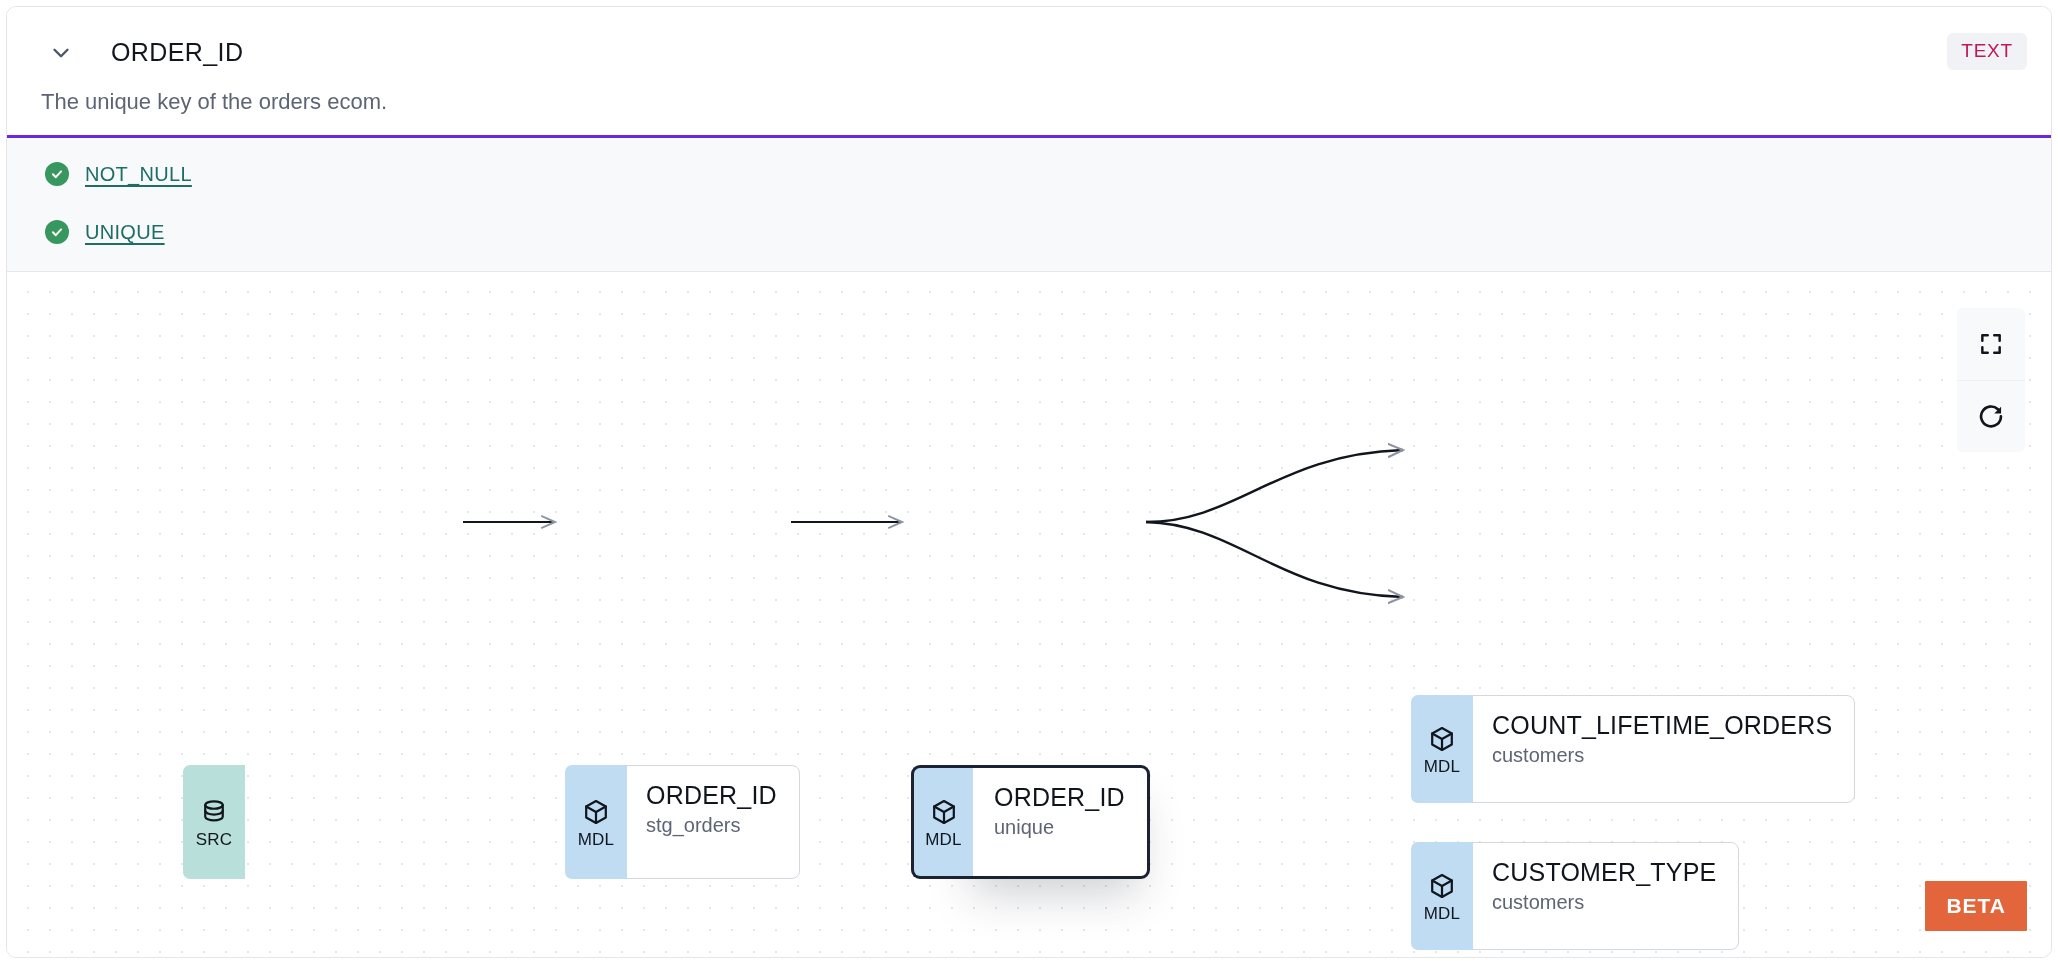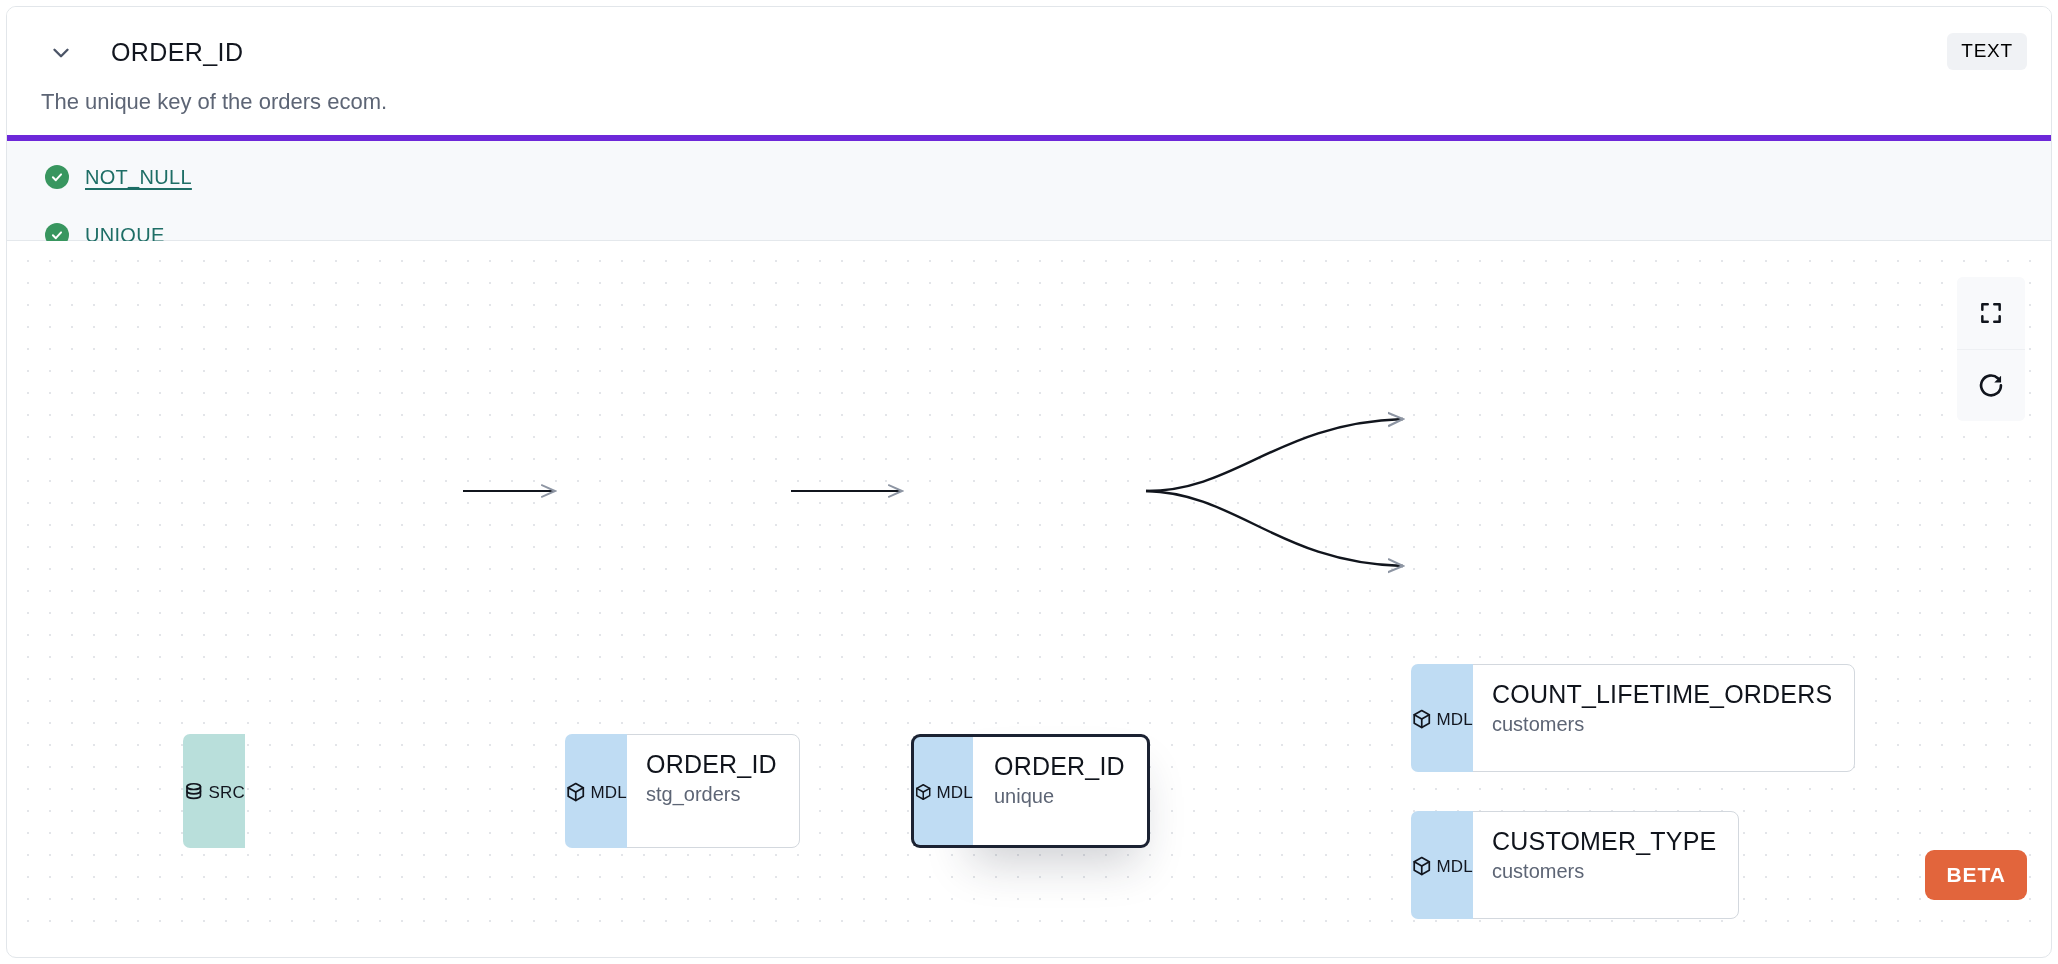--- a/index.html
+++ b/index.html
@@ -55,21 +55,21 @@
     font-weight: 400;
     line-height: 38px;
     white-space: nowrap;
   }
 
   .type-badge {
     position: absolute;
     right: 24px;
     top: 26px;
     background: #f0f2f5;
-    color: #000000;
+    color: #be185d;
     border-radius: 6px;
     padding: 7px 14px 8px;
     font-size: 19px;
     letter-spacing: 0.8px;
     line-height: 22px;
     white-space: nowrap;
   }
 
   .col-desc {
     position: absolute;
@@ -77,23 +77,23 @@
     top: 80px;
     font-size: 22px;
     color: #5d6575;
     line-height: 30px;
     white-space: nowrap;
   }
 
   
   .tests {
     position: relative;
-    height: 106px;
+    height: 137px;
     background: #f7f9fb;
-    border-top: 6px solid #6d28d9;
+    border-top: 3px solid #6d28d9;
     border-bottom: 1px solid #e4e8ec;
     text-decoration: underline;
   }
 
   .test-row {
     position: absolute;
     left: 38px;
     display: flex;
     align-items: center;
     gap: 16px;
@@ -148,21 +148,21 @@
     position: absolute;
     display: flex;
     align-items: stretch;
   }
 
   .node-badge {
     width: 62px;
     flex: none;
     border-radius: 7px 0 0 7px;
     display: flex;
-    flex-direction: row;
+    flex-direction: column;
     align-items: center;
     justify-content: center;
     gap: 4px;
     padding-top: 2px;
     z-index: 1;
   }
   .node-badge.src { background: #b9dfdb; }
   .node-badge.mdl { background: #bfdcf3; }
 
   .node-badge .badge-label {
@@ -240,21 +240,21 @@
   }
   .ctrl-btn + .ctrl-btn { border-top: 1px solid #eef0f3; }
   .ctrl-btn svg { display: block; }
 
   .beta-badge {
     position: absolute;
     right: 24px;
     bottom: 26px;
     background: #e2653c;
     color: #ffffff;
-    border-radius: 9px;
+    border-radius: 1px;
     padding: 13px 21px;
     font-size: 21px;
     font-weight: bold;
     letter-spacing: 1px;
     line-height: 24px;
     cursor: pointer;
   }
 </style>
 </head>
 <body>

